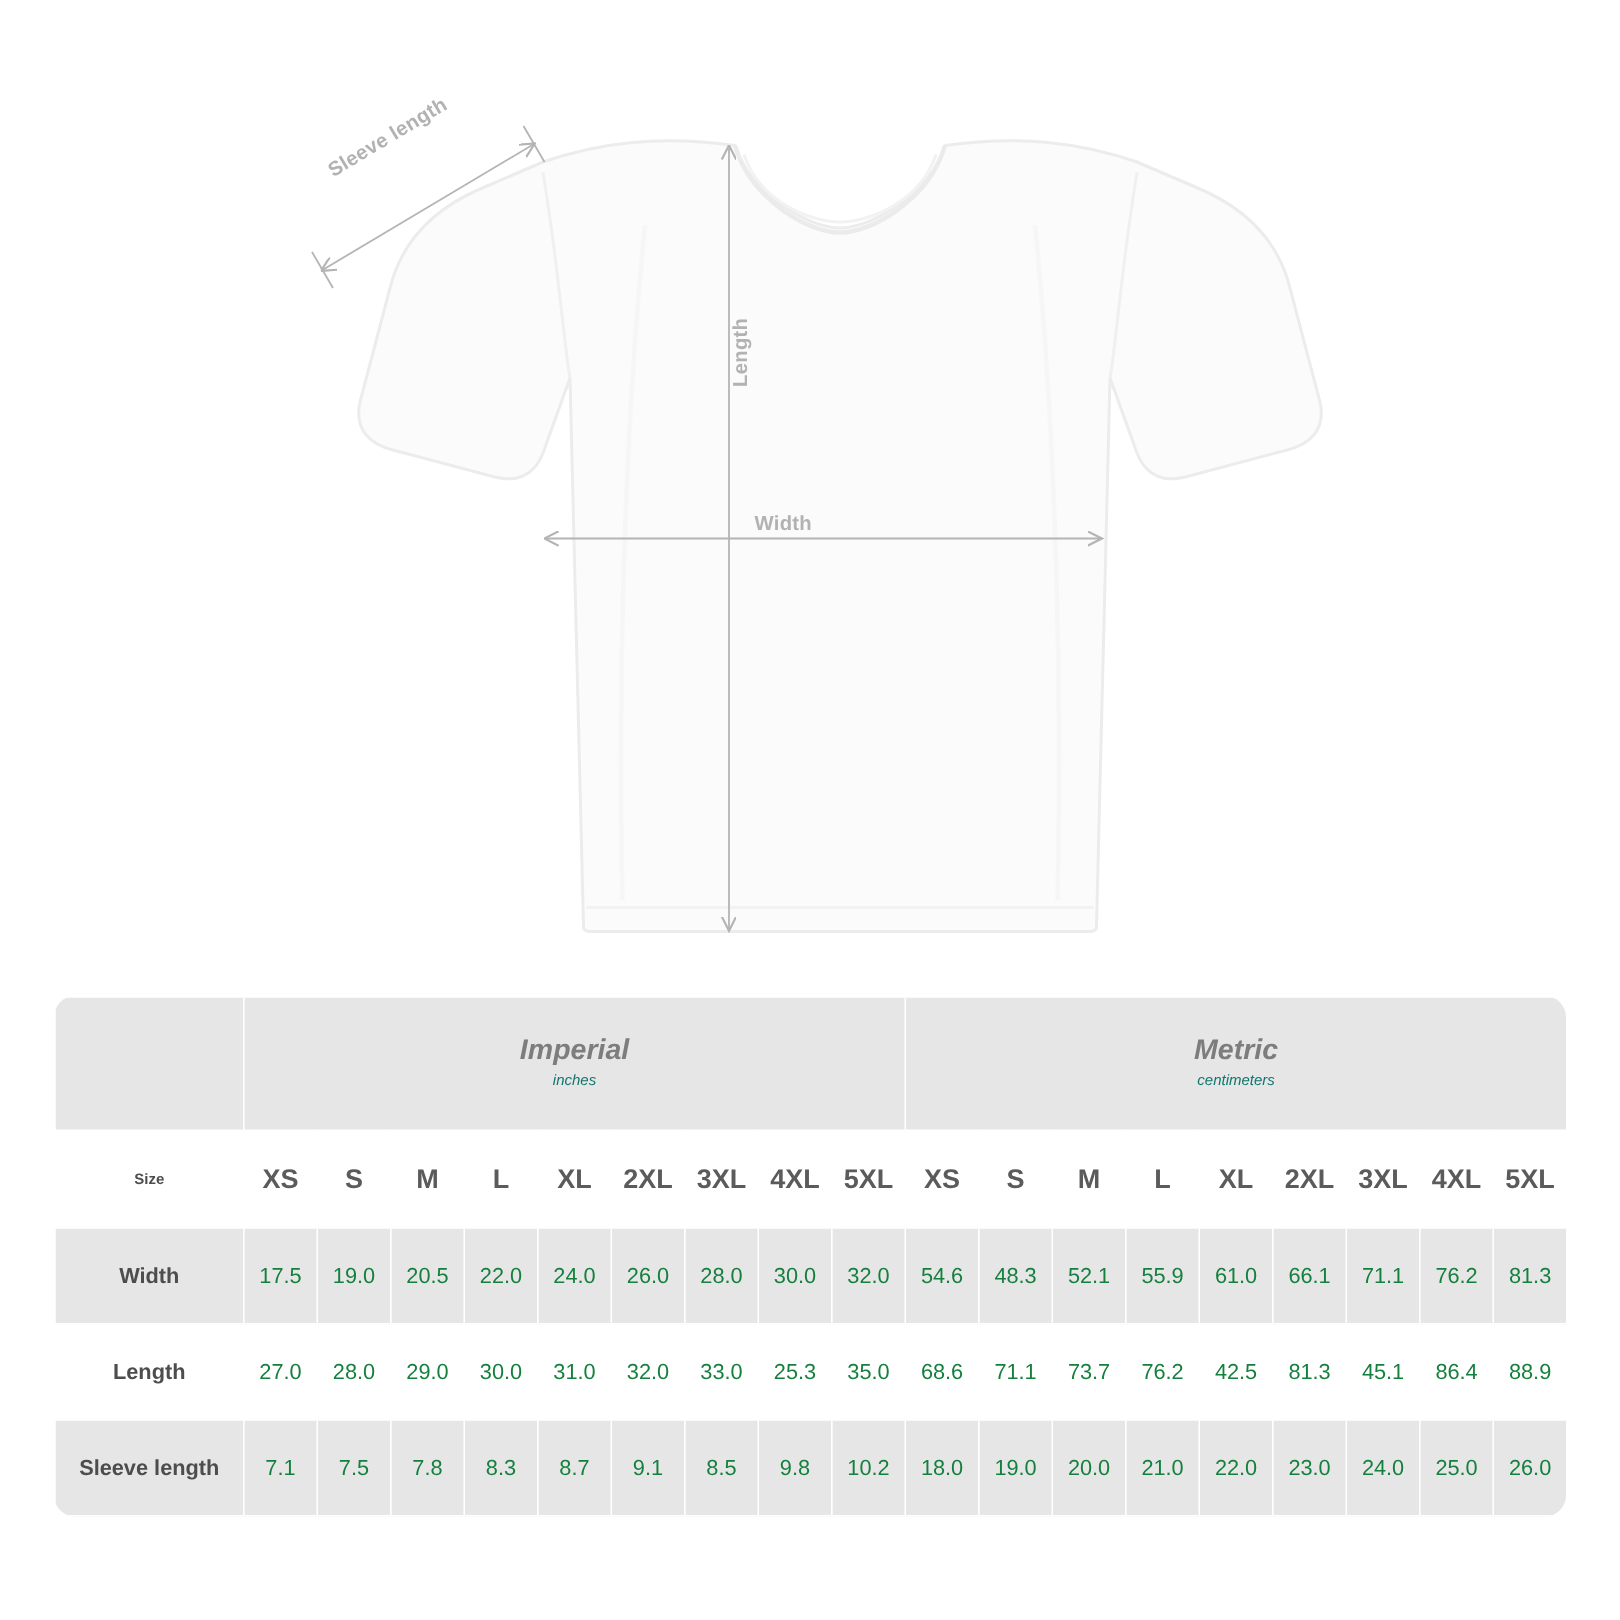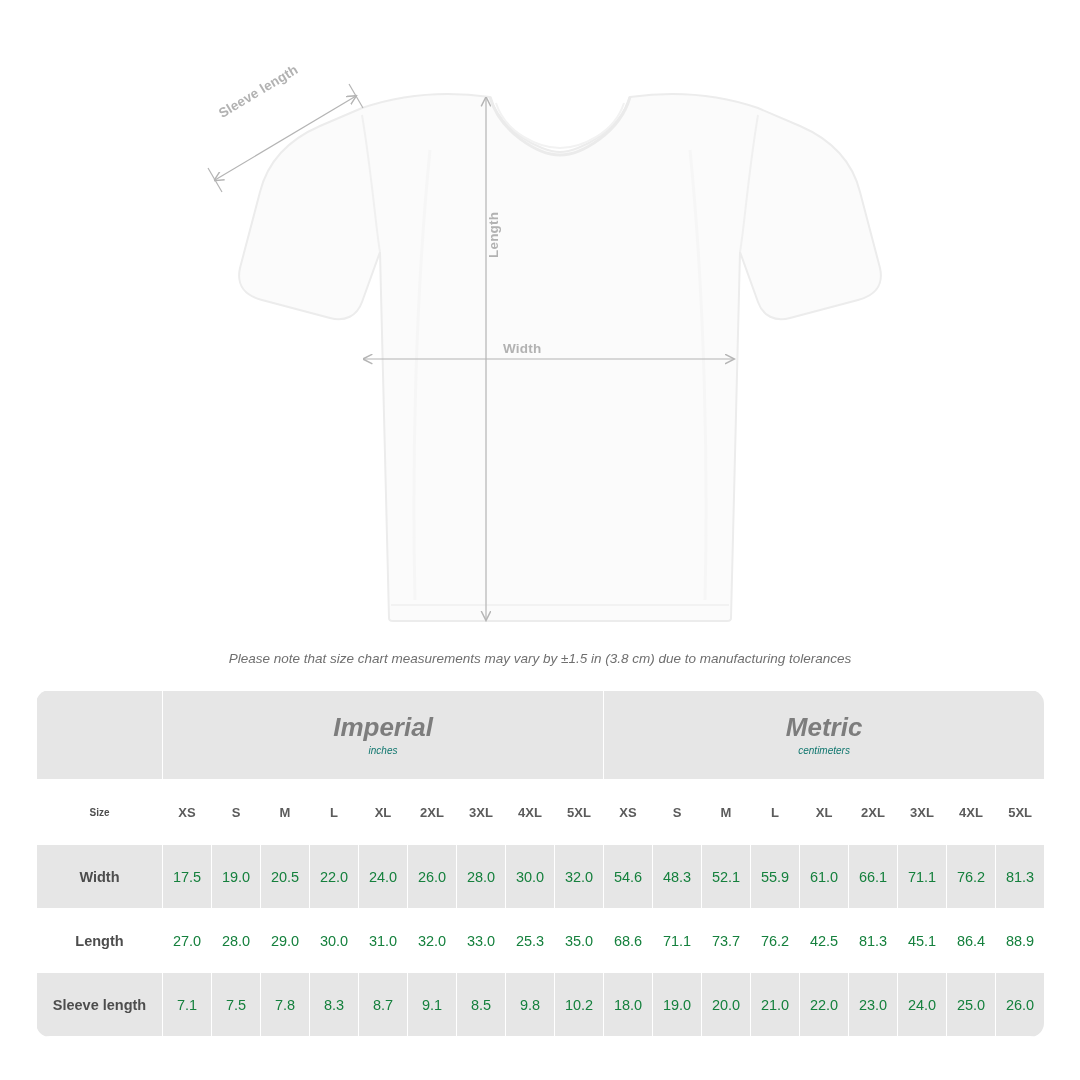--- a/index.html
+++ b/index.html
@@ -88,37 +88,37 @@
     text-align: center;
     vertical-align: middle;
   }
 
   .unit-head {
     background: #e6e6e6;
     height: 88px;
     padding: 0;
   }
   .unit-title {
-    font-size: 26px;
+    font-size: 19px;
     font-weight: bold;
     font-style: italic;
     color: #7d7d7d;
     line-height: 1.25;
   }
   .unit-sub {
     font-size: 10px;
     font-style: italic;
     color: #0f766e;
     line-height: 1.6;
   }
 
   .head-row td {
     background: #ffffff;
     height: 62px;
-    font-size: 13px;
+    font-size: 18px;
     font-weight: bold;
     color: #5b5b5b;
   }
   .head-row td.rowlabel {
     font-size: 10px;
     color: #4d4d4d;
   }
 
   .row-alt td {
     background: #e6e6e6;
@@ -207,21 +207,20 @@
       <line x1="364" y1="359" x2="734" y2="359" marker-start="url(#arrowStart)" marker-end="url(#arrowEnd)"></line>
     </g>
   </svg>
 
   <div class="meas-label sleeve">Sleeve length</div>
   <div class="meas-label length">Length</div>
   <div class="meas-label width">Width</div>
 </div>
 
 <div class="title-block">
-  <p class="chart-note">Please note that size chart measurements may vary by ±1.5 in (3.8 cm) due to manufacturing tolerances</p>
 </div>
 
 <div class="table-wrap">
   <table class="size-table">
     <colgroup>
       <col class="labelcol">
       <col class="datacol">
         <col class="datacol">
         <col class="datacol">
         <col class="datacol">

